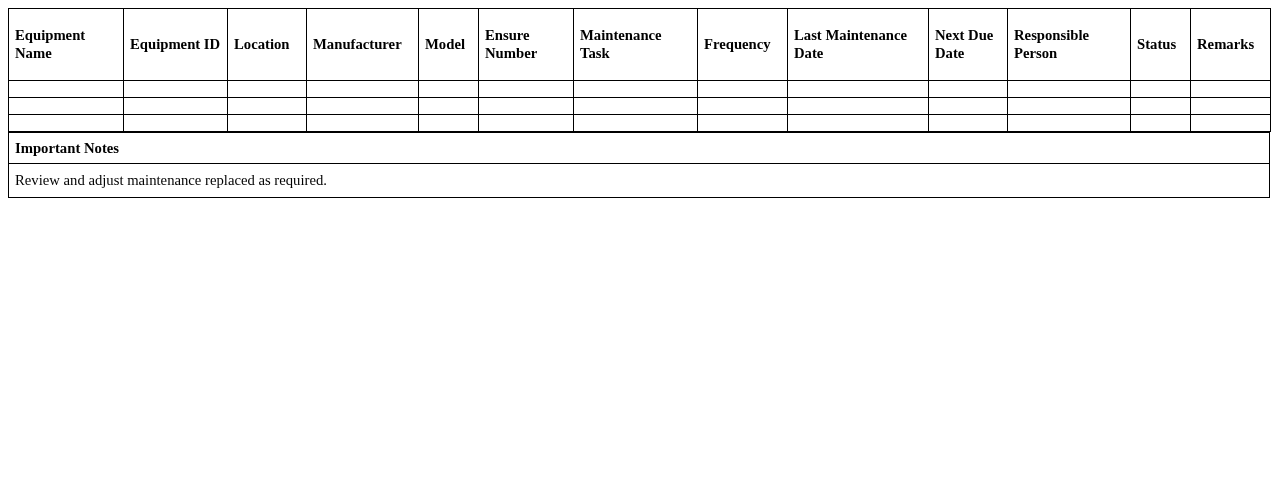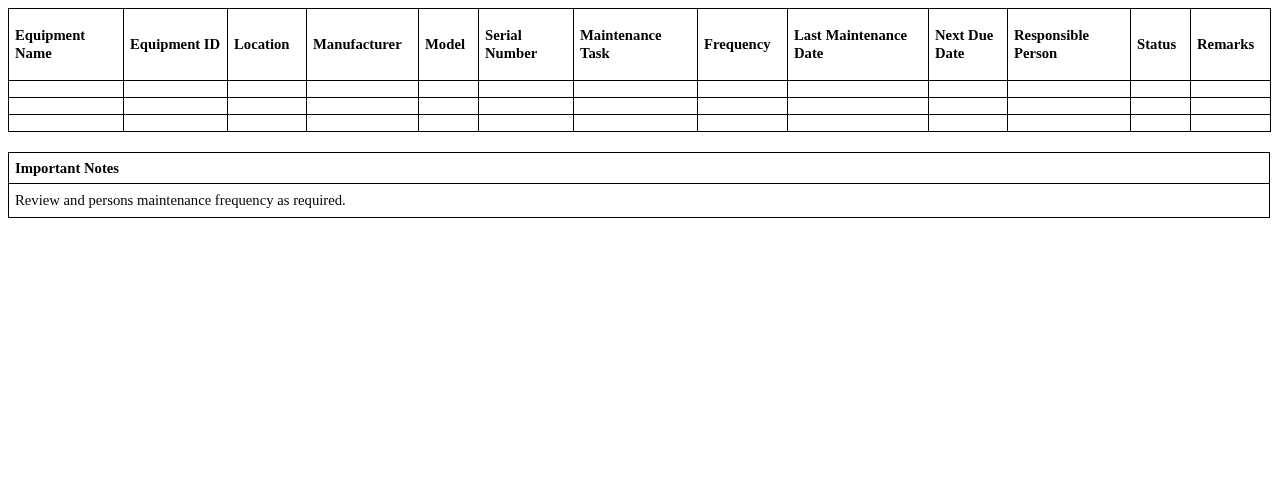--- a/index.html
+++ b/index.html
@@ -35,21 +35,21 @@
     font-weight: bold;
     text-align: left;
     vertical-align: middle;
     line-height: 1.18;
     padding: 4px 6px;
   }
   .eq-table thead tr { height: 72px; margin-left: 34px; }
   .eq-table tbody tr { height: 17px; }
   .eq-table tbody td { padding: 0 6px; font-size: 14.7px; }
   
-  .notes-table { margin-top: 20px; }
+  .notes-table { }
   .notes-table th {
     font-size: 14.7px;
     font-weight: bold;
     text-align: left;
     vertical-align: middle;
     padding: 0 6px;
     height: 31px;
   }
   .notes-table td {
     font-size: 14.7px;
@@ -79,21 +79,21 @@
       <col style="width:60px">
       <col style="width:80px">
     </colgroup>
     <thead>
       <tr>
         <th>Equipment Name</th>
         <th>Equipment ID</th>
         <th>Location</th>
         <th>Manufacturer</th>
         <th>Model</th>
-        <th>Serial Number</th>
+        <th>Ensure Number</th>
         <th>Maintenance Task</th>
         <th>Frequency</th>
         <th>Last Maintenance Date</th>
         <th>Next Due Date</th>
         <th>Responsible Person</th>
         <th>Status</th>
         <th>Remarks</th>
       </tr>
     </thead>
     <tbody>
@@ -146,18 +146,18 @@
   </table>
 
   <table class="notes-table">
     <thead>
       <tr>
         <th>Important Notes</th>
       </tr>
     </thead>
     <tbody>
       <tr>
-        <td>Review and persons maintenance frequency as required.</td>
+        <td>Review and adjust maintenance replaced as required.</td>
       </tr>
     </tbody>
   </table>
 
 </div>
 
 </body></html>

